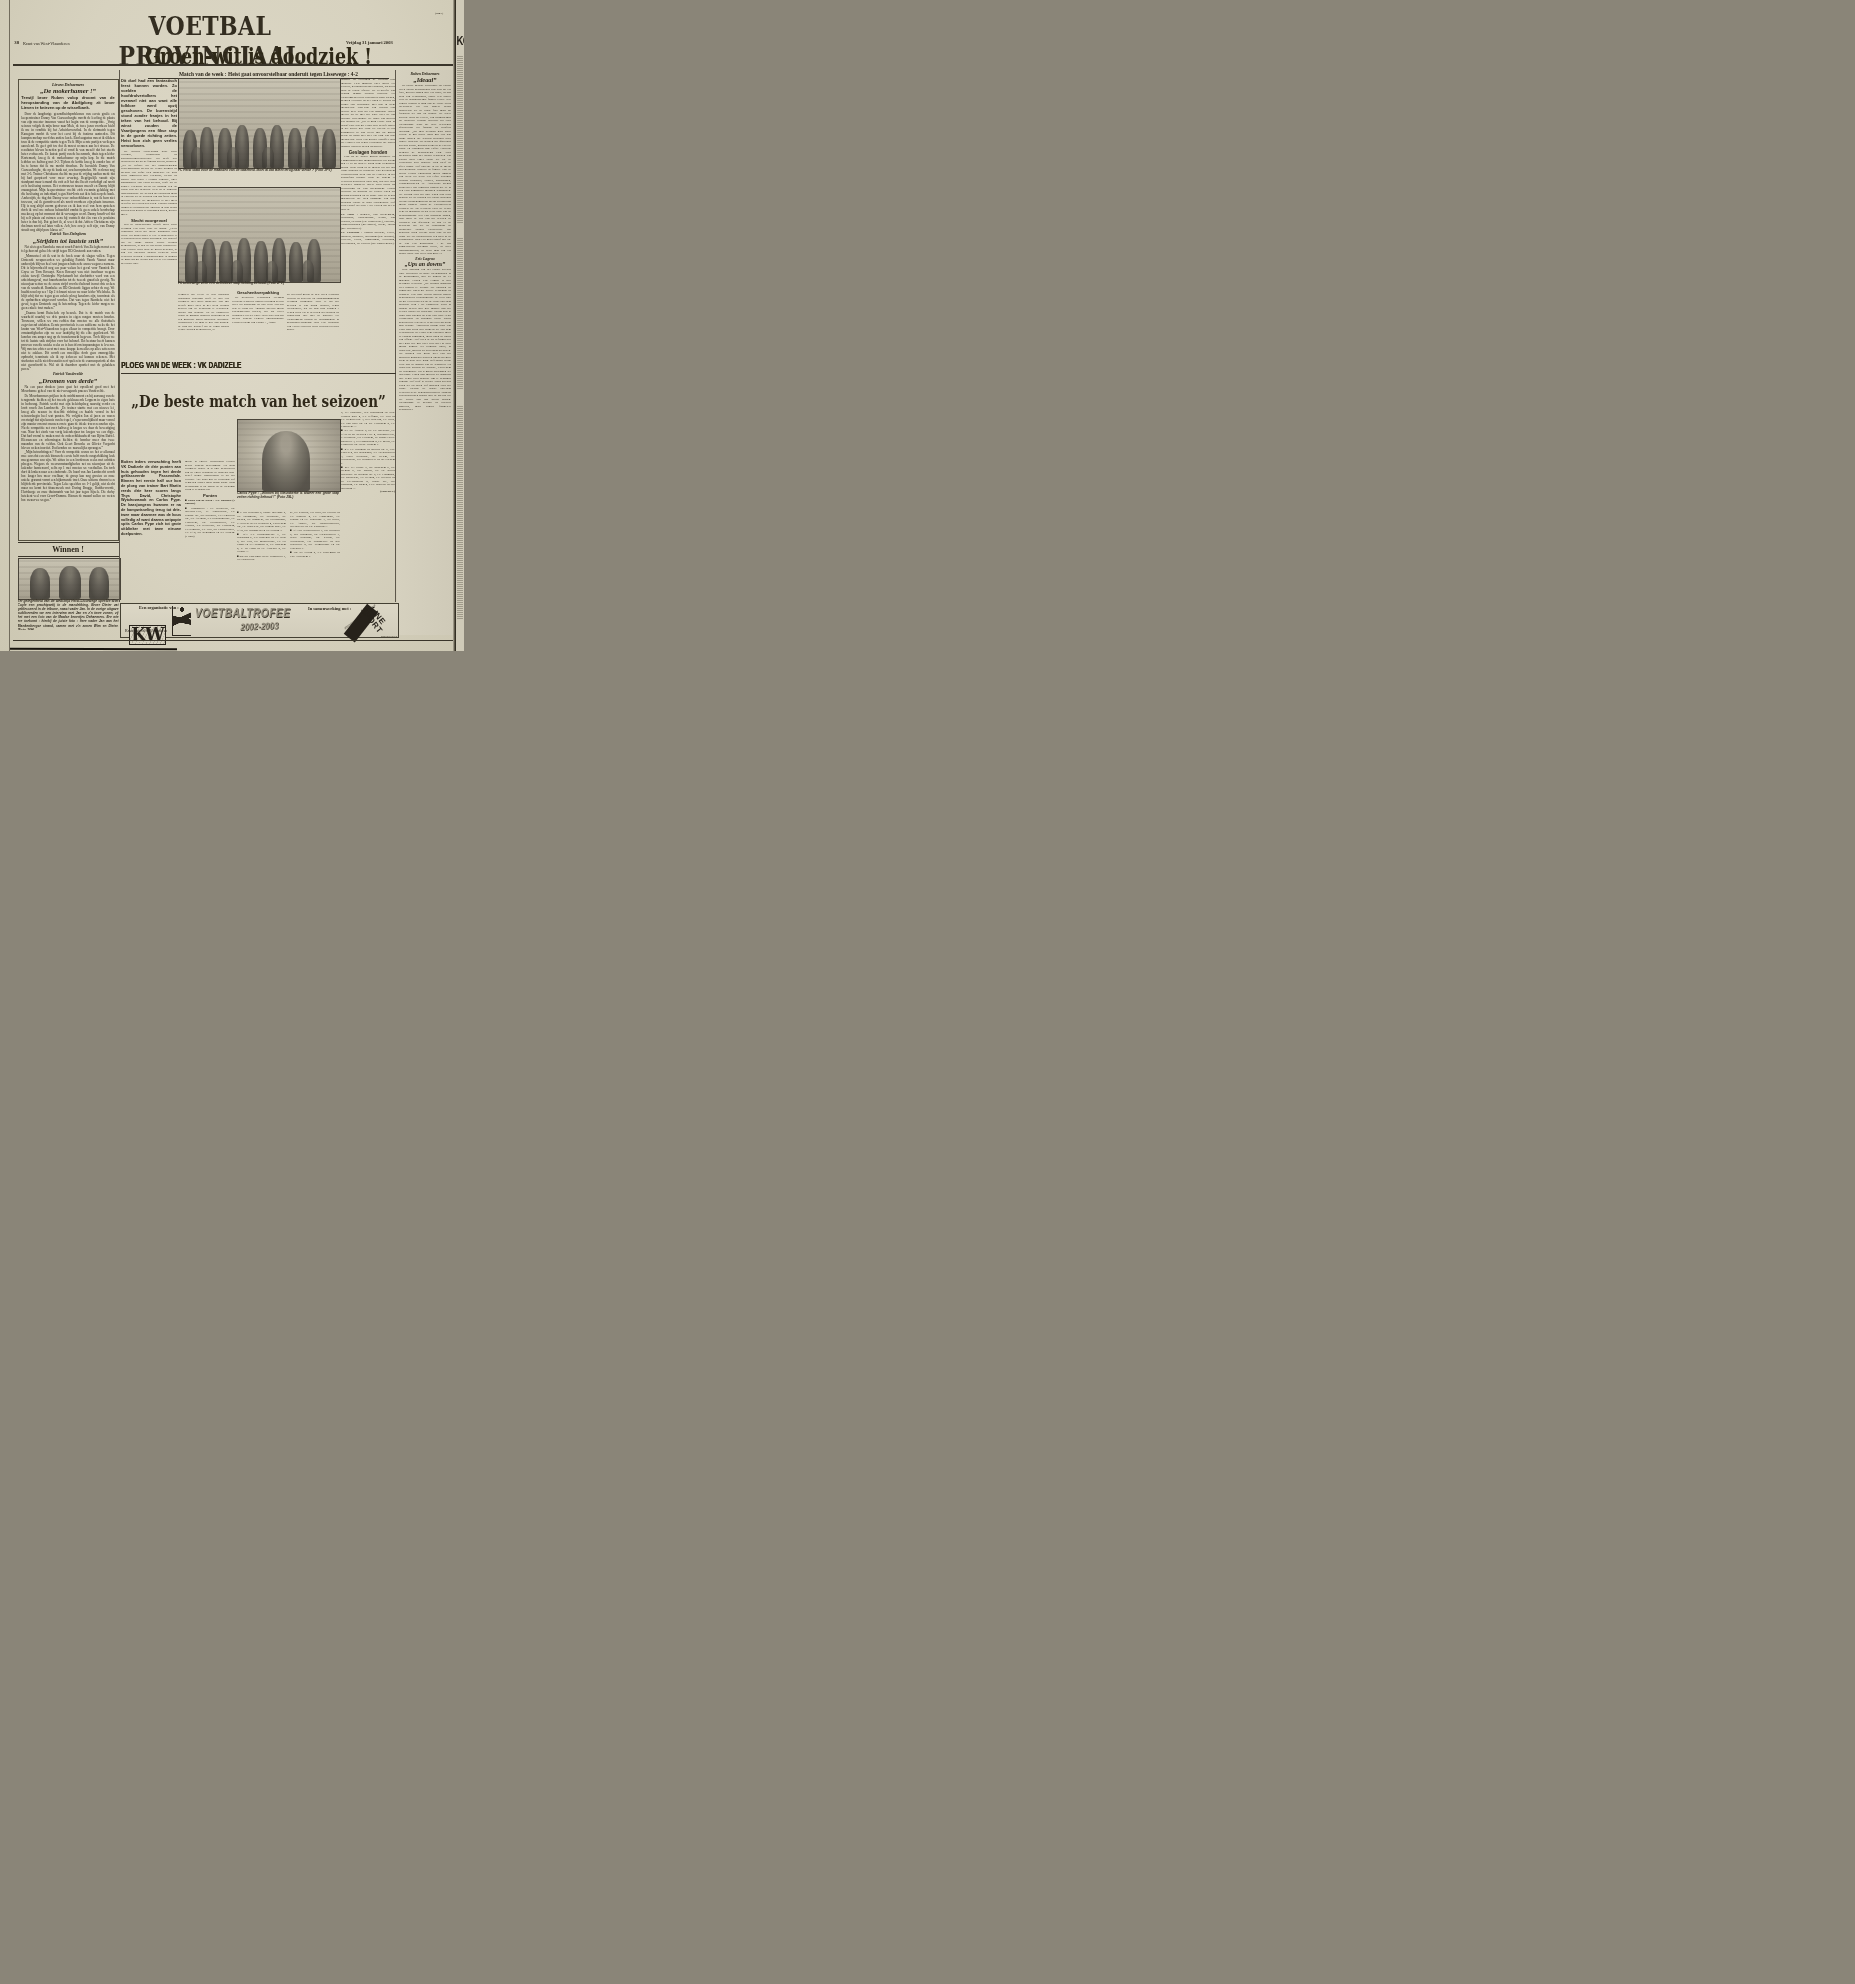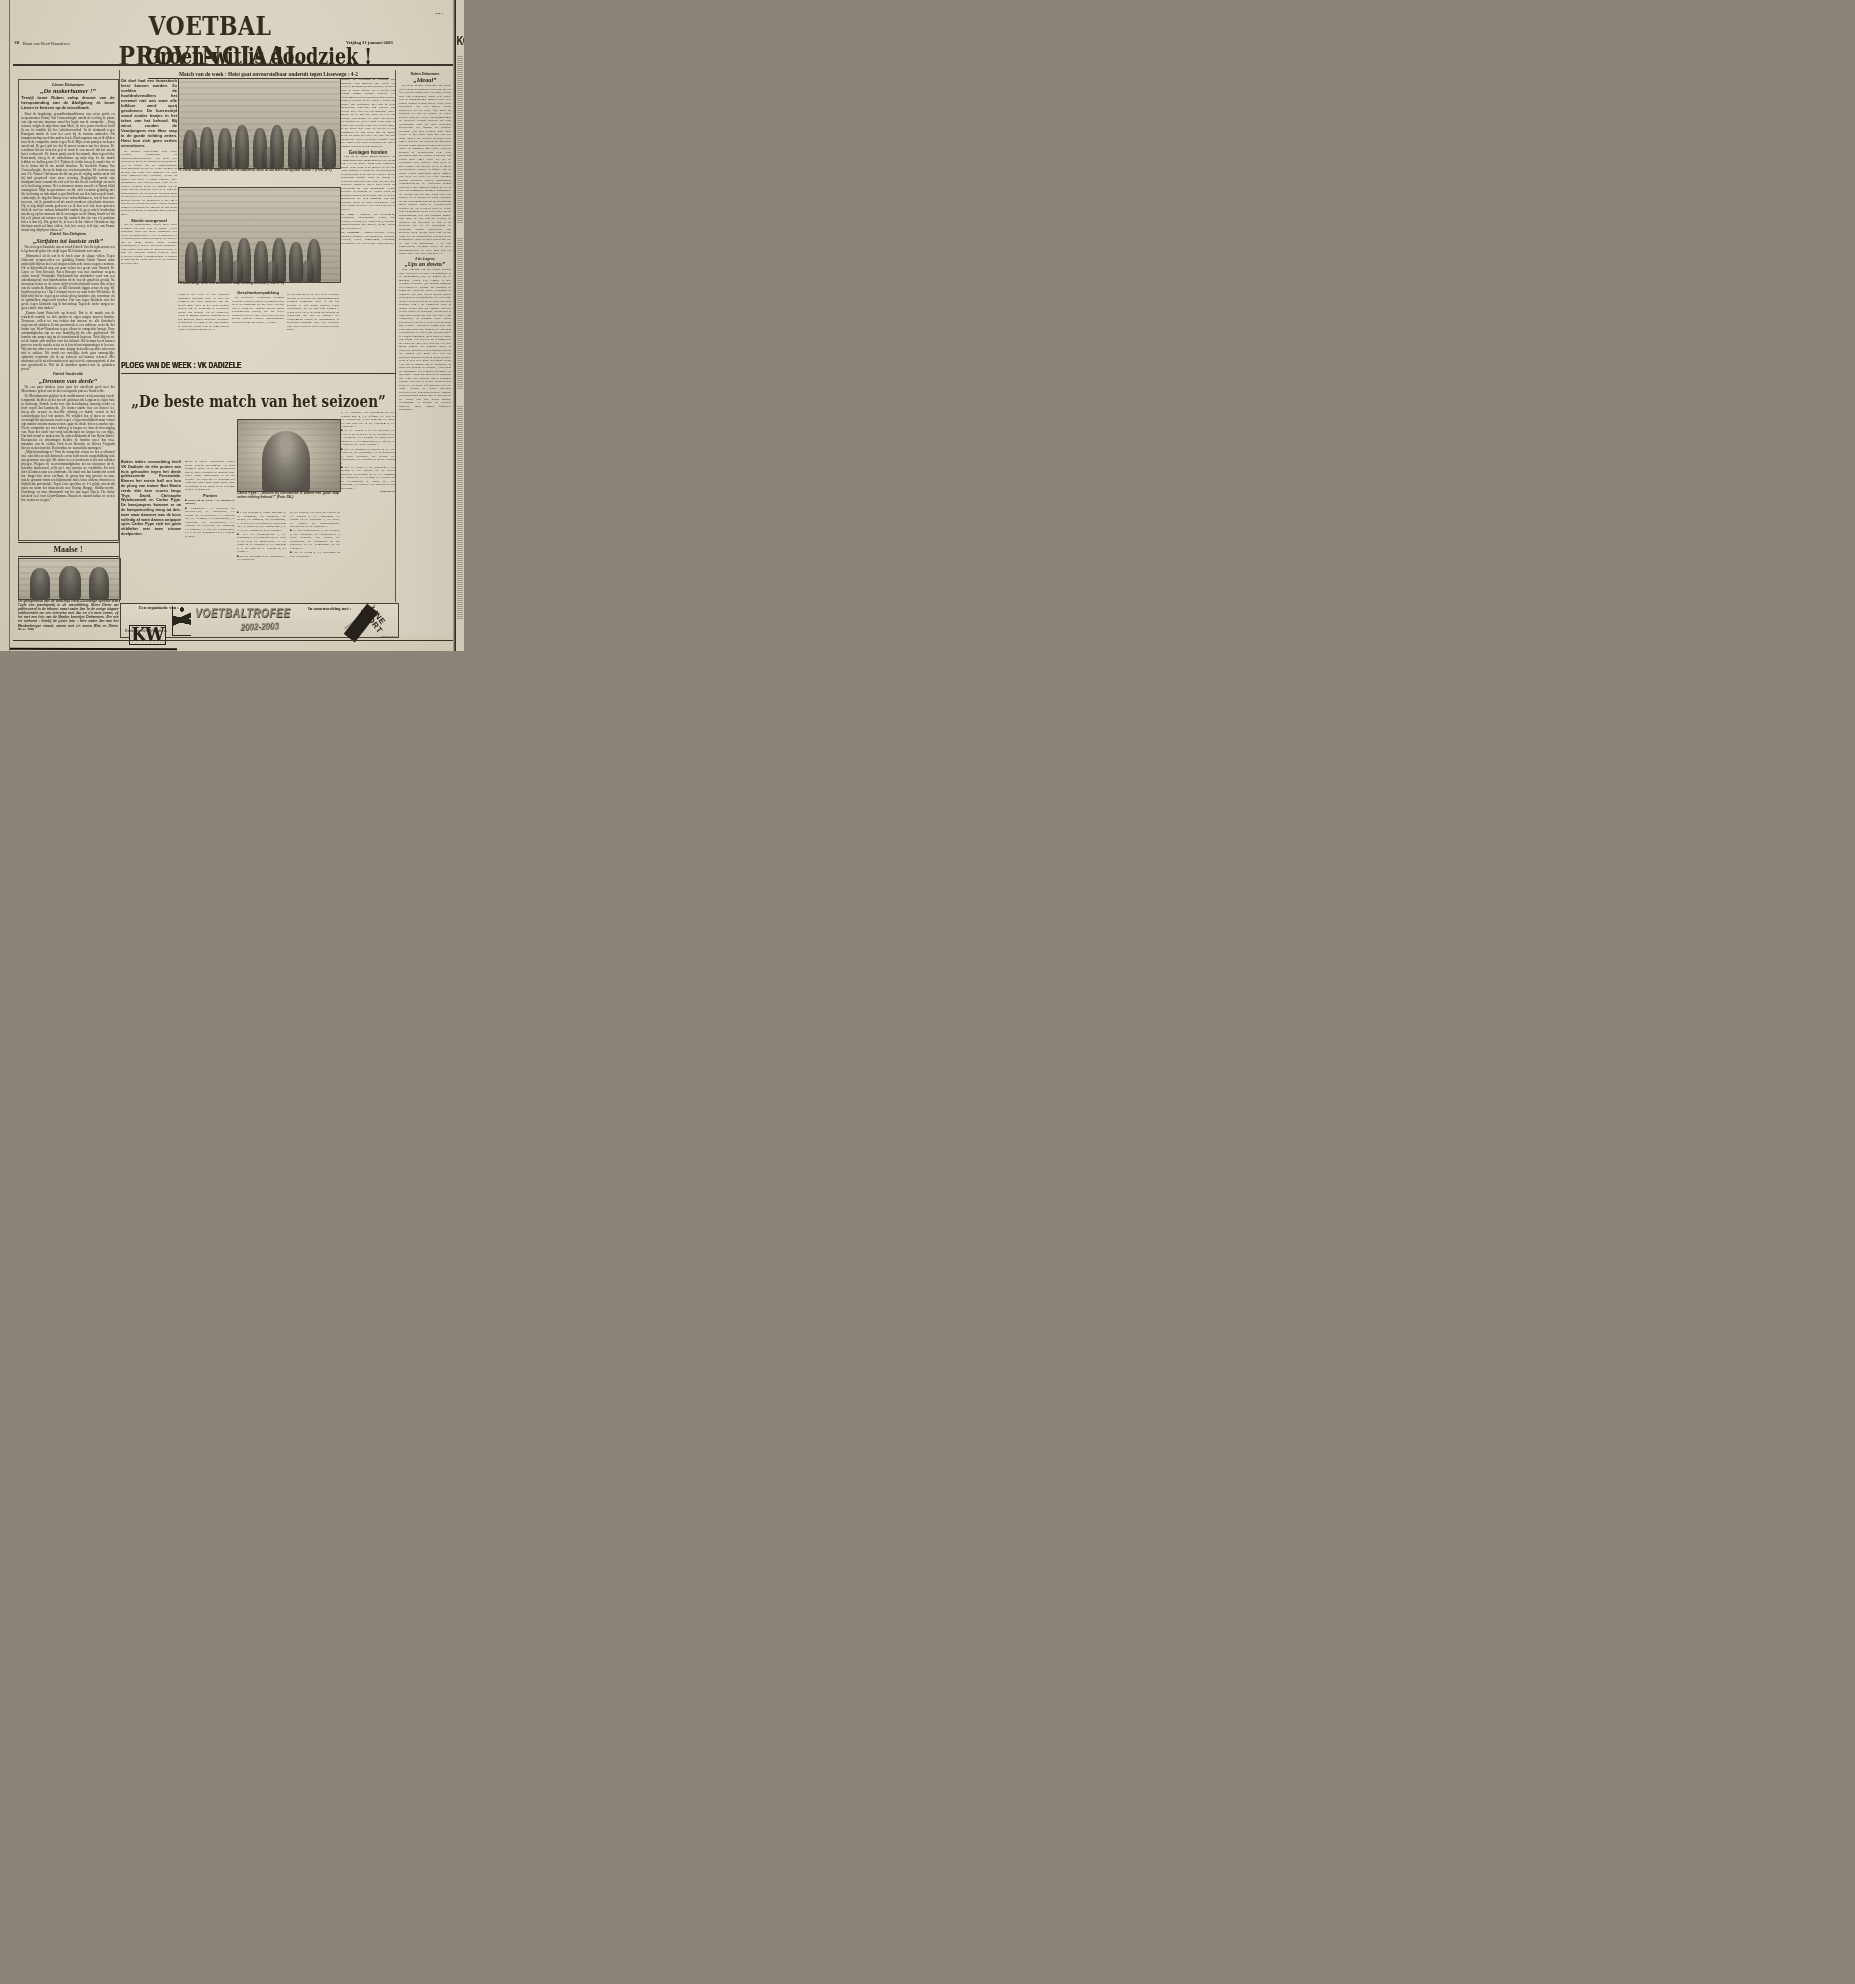--- a/index.html
+++ b/index.html
@@ -57,21 +57,21 @@
     <div class="ser j body8" style="text-indent:3.2px;margin-top:0.8px;">„Momenteel zit ik wat in de hoek waar de slagen vallen. Tegen Oostende recupereerden we gelukkig Patrick Vande Vannet maar anderzijds blijven heel wat jongeren buiten de arena wegens examens. Dit is bijvoorbeeld nog een paar weken het geval voor Yannick De Gryse en Tom Bossuyt. Koen Bossuyt was niet inzetbaar wegens ziekte terwijl Christophe Wyckstandt het slachtoffer werd van een arbeidsongeval, met brandwonden tot de tweede graad als gevolg. Na nieuwjaar zetten we de zware strijd voor het behoud in met drie weken van de waarheid. Rumbeke en HO Oostende liggen achter de rug. We haalden nul op zes ! Op 2 februari reizen we naar leider Wielsbeke. Ik blijf erbij dat we tegen geen enkele ploeg kansloos zijn, tenminste als de opdrachten uitgevoerd worden. Dat was tegen Rumbeke niet het geval, tegen Oostende zag ik beterschap. Tegen de leider mogen we geen enkele fout maken.”</div>
     <div class="ser j body8" style="text-indent:3.2px;margin-top:0.8px;">„Daarna komt Ruiselede op bezoek. Dat is de match van de waarheid waarbij we drie punten in eigen rangen moeten houden. Trouwens, willen we ons redden dan moeten we alle thuisduels zegevierend afsluiten. Eerste provinciale is een sublieme reeks die het kruim van West-Vlaanderen tegen elkaar in competitie brengt. Door omstandigheden zijn we zeer laattijdig bij die elite gepiloteerd. We konden ons amper nog op de transfermarkt begeven. Toch blijven we tot de laatste snik strijden voor het behoud. Het bestuur heeft kunnen proeven van die unieke reeks en is bereid om inspanningen te leveren. Wij moeten echter eerst met onze krappe kern alles op alles zetten om niet te zakken. Dit wordt een moeilijke doch geen onmogelijke opdracht, tenminste als ik op iedereen zal kunnen rekenen. Met studenten zal ik niet discussiëren of spelen in de examenperiode al dan niet geoorloofd is. Wel zit ik daardoor sportief met de gebakken peren.”</div>
     <div class="ser byl" style="font-size:3.8px;margin:0.8px 0;">Patrick Vandevelde</div>
     <div class="ser b i c" style="font-size:6.7px;margin:0.8px 0 1.2px;">„Dromen van derde”</div>
     <div class="ser j body8" style="text-indent:3.2px;">Na een paar donkere jaren gaat het opvallend goed met het Moerdamse geheel van de niet versagende praeses Vandevelde.</div>
     <div class="ser j body8" style="text-indent:3.2px;margin-top:0.8px;">De Moerdammers prijken in de middenmoot en bij aanvang van de terugronde hielden zij het tweede geklasseerde Loppem in eigen huis in bedwang. Patrick werkt met zijn beleidsploeg naarstig verder en looft coach Jan Lambrecht. „De trainer startte met een nieuwe lei, kreeg alle neuzen in dezelfde richting en haalde vooral in het seizoensbegin heel wat punten. We volgden Jan al jaren en waren overtuigd dat zijn kennis van het spel, z’n persoonlijkheid maar vooral zijn manier om met mensen om te gaan de ideale troeven zouden zijn. Nu de competitie net over halfweg is kregen we daar de bevestiging van. Naar het einde van vorig kalenderjaar toe kregen we een dipje. Dat had vooral te maken met de onbeschikbaarheid van Björn Buffel. Blessuresen en schorsingen hielden de bomber meer dan twee maanden van de velden. Ook Geert Broucke en Olivier Vergucht bleven weken inactief. Dat konden we nauwelijks opvangen.”</div>
     <div class="ser j body8" style="text-indent:3.2px;margin-top:0.8px;">„Mijn betrachtingen ? Voor de competitie waren we het er allemaal mee eens dat een stek binnen de eerste helft van de rangschikking leuk meegenomen zou zijn. We zitten in een loodzware reeks met achttien ploegen. Wegens de weersomstandigheden net na nieuwjaar zit de kalender barstensvol, zelfs op 1 mei moeten we voetballen. En toch durf ik lonken naar een eindronde. De hand van Jan Lambrecht wordt hoe langer hoe meer voelbaar, de groep kan nog groeien en onze unieke grasmat vormt een bijkomende troef. Onze ultieme droom is en blijft derde provinciale. Tegen Leke speelden we 1-1 gelijk, niet slecht maar nu komt het titanenwerk met Daring Brugge, Ruddervoorde, Hertsberge en onze thuismatch van het jaar tegen Sijsele. Die derby betekent veel voor Groot-Damme. Binnen de maand zullen we weten hoe zwaar we wegen.”</div>
   </div>
 
   <div class="abs rule" style="left:17.5px;top:542px;width:101px;height:0.4px;"></div>
-  <div class="abs ser b c" style="left:17.5px;top:545px;width:101px;font-size:8px;">Maalse !</div>
+  <div class="abs ser b c" style="left:17.5px;top:545px;width:101px;font-size:8px;">Winnen !</div>
   <div class="abs rule" style="left:17.5px;top:556px;width:101px;height:0.4px;"></div>
   <div class="abs ph" style="left:17.5px;top:558px;width:101px;height:40px;">
     <div class="fig" style="left:11px;width:20.6px;height:31px;"></div>
     <div class="fig" style="left:40px;width:22px;height:33px;"></div>
     <div class="fig" style="left:70px;width:20.6px;height:32px;"></div>
   </div>
   <div class="abs cap j clip" style="left:17.5px;top:599px;width:101px;height:31px;">Ter gelegenheid van de wedstrijd Heist-Lissewege speelde Wim Cuyle een prachtpartij in de mandekking. Broer Dieter zat geblesseerd in de tribune, naast vader Jan. In de vorige uitgave publiceerden we een interview met Jan en z’n twee zonen, zij het met een foto van de Maalse broertjes Dehaemers. Ere wie ere toekomt : hierbij de juiste foto : fiere vader Jan aan het Blankenbergse strand, samen met z’n zonen Wim en Dieter. (Foto JVH)</div>
 
   <div class="abs vrule" style="left:119px;top:70px;height:532px;"></div>
   <div class="abs vrule" style="left:395px;top:70px;height:532px;"></div>

